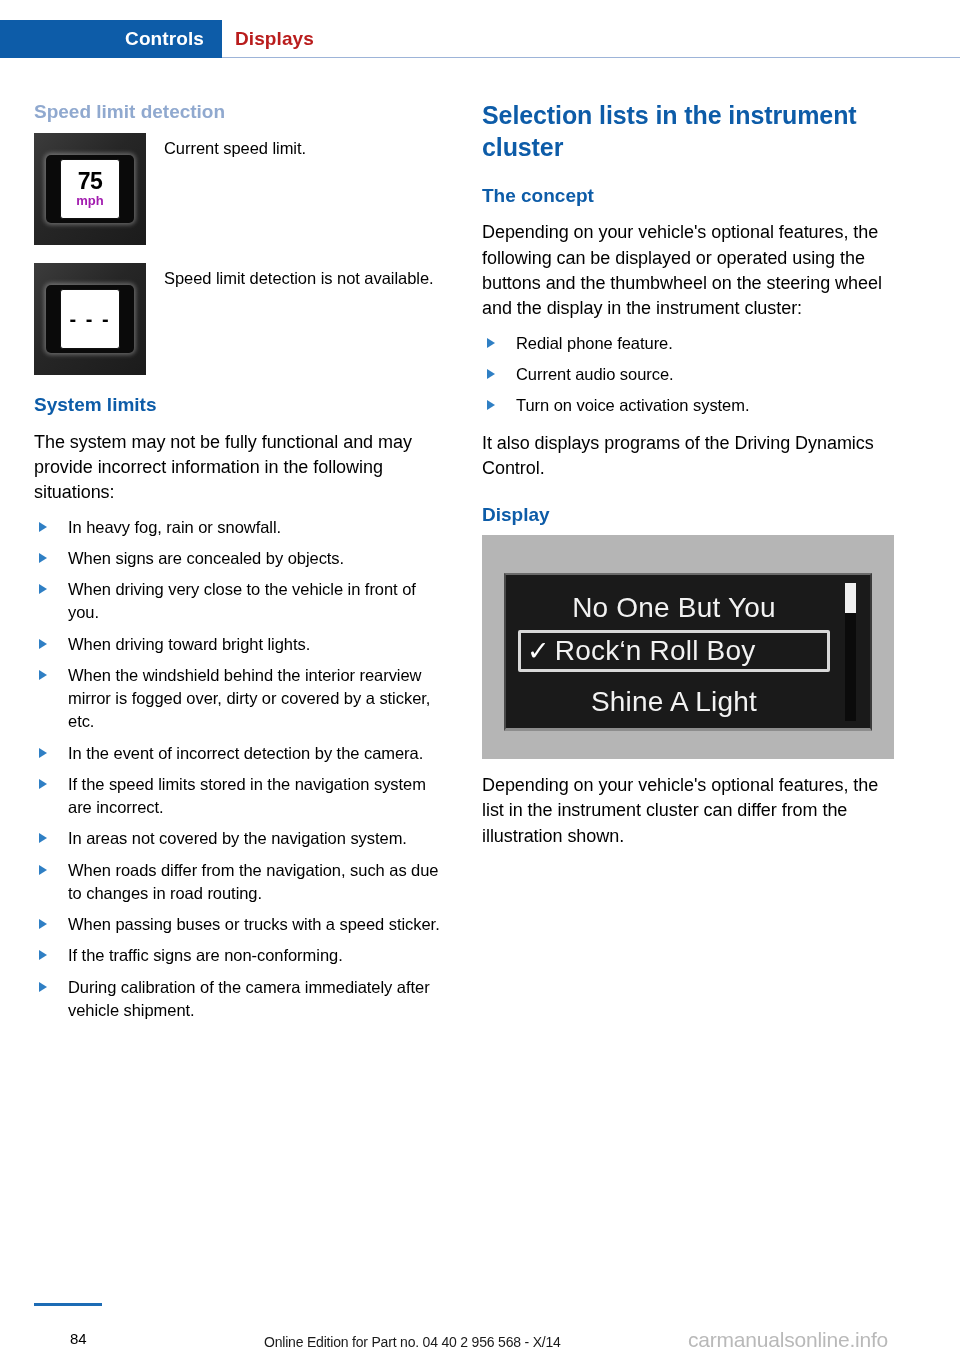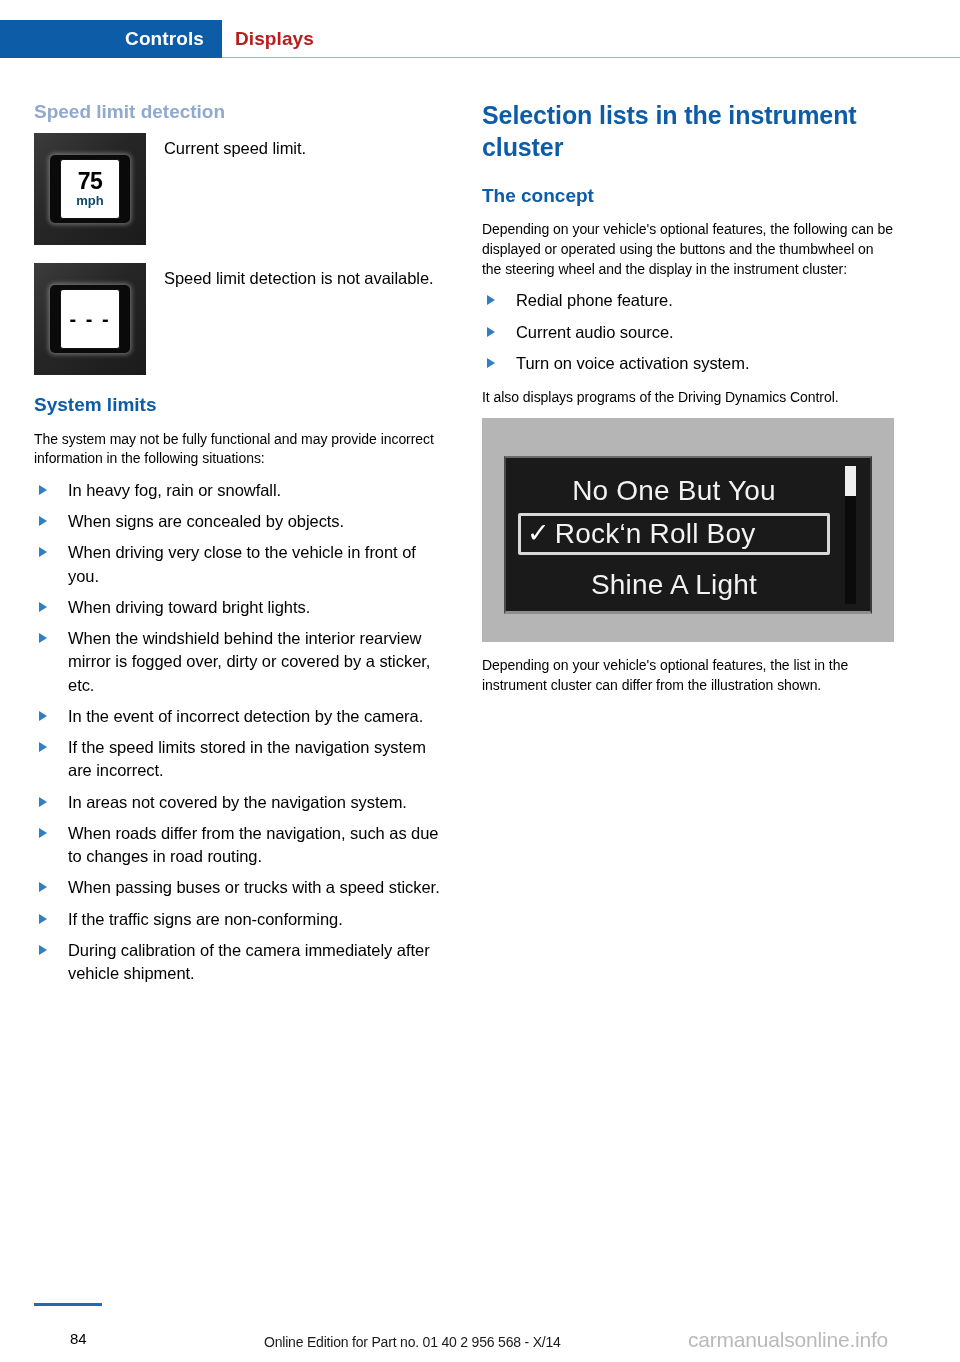--- a/index.html
+++ b/index.html
@@ -89,21 +89,21 @@
     font-size: 19px;
     font-weight: bold;
     color: #0d5ca8;
     margin: 0 0 8px 0;
     line-height: 1.25;
   }
   .h2.spaced-top { margin-top: 22px; }
 
   
   p.body {
-    font-size: 14px;
+    font-size: 18px;
     line-height: 1.41;
     margin: 13px 0 10px 0;
     letter-spacing: -0.05px;
   }
 
   
   ul.bullets {
     list-style: none;
     margin: 0 0 6px 0;
     padding: 0;
@@ -138,21 +138,21 @@
     left: 0;
     top: 0;
     width: 112px;
     height: 112px;
     background: linear-gradient(135deg, #3c3c3c 0%, #262626 45%, #1b1b1b 100%);
     display: flex;
     align-items: center;
     justify-content: center;
   }
   .sign-outer {
-    width: 80px;
+    width: 88px;
     height: 68px;
     background: #0a0a0a;
     border-radius: 5px;
     display: flex;
     align-items: center;
     justify-content: center;
     box-shadow: 0 0 4px 2px rgba(255,255,255,0.30);
   }
   .sign-inner {
     width: 58px;
@@ -168,21 +168,21 @@
   }
   .sign-value {
     font-size: 23px;
     font-weight: bold;
     color: #000000;
     letter-spacing: -0.5px;
   }
   .sign-unit {
     font-size: 13px;
     font-weight: bold;
-    color: #0c4a6e;
+    color: #a21caf;
     margin-top: 1px;
   }
   .sign-dashes {
     font-size: 20px;
     font-weight: bold;
     color: #000000;
     letter-spacing: 2px;
   }
   .fig-caption {
     margin-left: 130px;
@@ -367,20 +367,21 @@
   <p class="body">Depending on your vehicle's optional features, the following can be displayed or operated using the buttons and the thumbwheel on the steering wheel and the display in the instrument cluster:</p>
 
   <ul class="bullets">
     <li><span class="tri"></span><span>Redial phone feature.</span></li>
     <li><span class="tri"></span><span>Current audio source.</span></li>
     <li><span class="tri"></span><span>Turn on voice activation system.</span></li>
   </ul>
 
   <p class="body">It also displays programs of the Driving Dynamics Control.</p>
 
+  <h2 class="h2 spaced-top">Display</h2>
 
   <div class="cluster-figure">
     <div class="cluster-screen">
       <div class="cluster-list">
         <div class="cluster-item row0">
           <span>No One But You</span>
         </div>
         <div class="cluster-item row1">
           <span class="cluster-check">✓</span>
           <span>Rock‘n Roll Boy</span>
@@ -393,14 +394,14 @@
       <div class="cluster-scroll-thumb"></div>
     </div>
   </div>
 
   <p class="body">Depending on your vehicle's optional features, the list in the instrument cluster can differ from the illustration shown.</p>
 
 </div>
 
 <div class="footer-rule"></div>
 <div class="page-number">84</div>
-<div class="edition-note">Online Edition for Part no. 01 40 2 956 568 - X/14</div>
+<div class="edition-note">Online Edition for Part no. 04 40 2 956 568 - X/14</div>
 <div class="watermark">carmanualsonline.info</div>
 
 </body></html>

